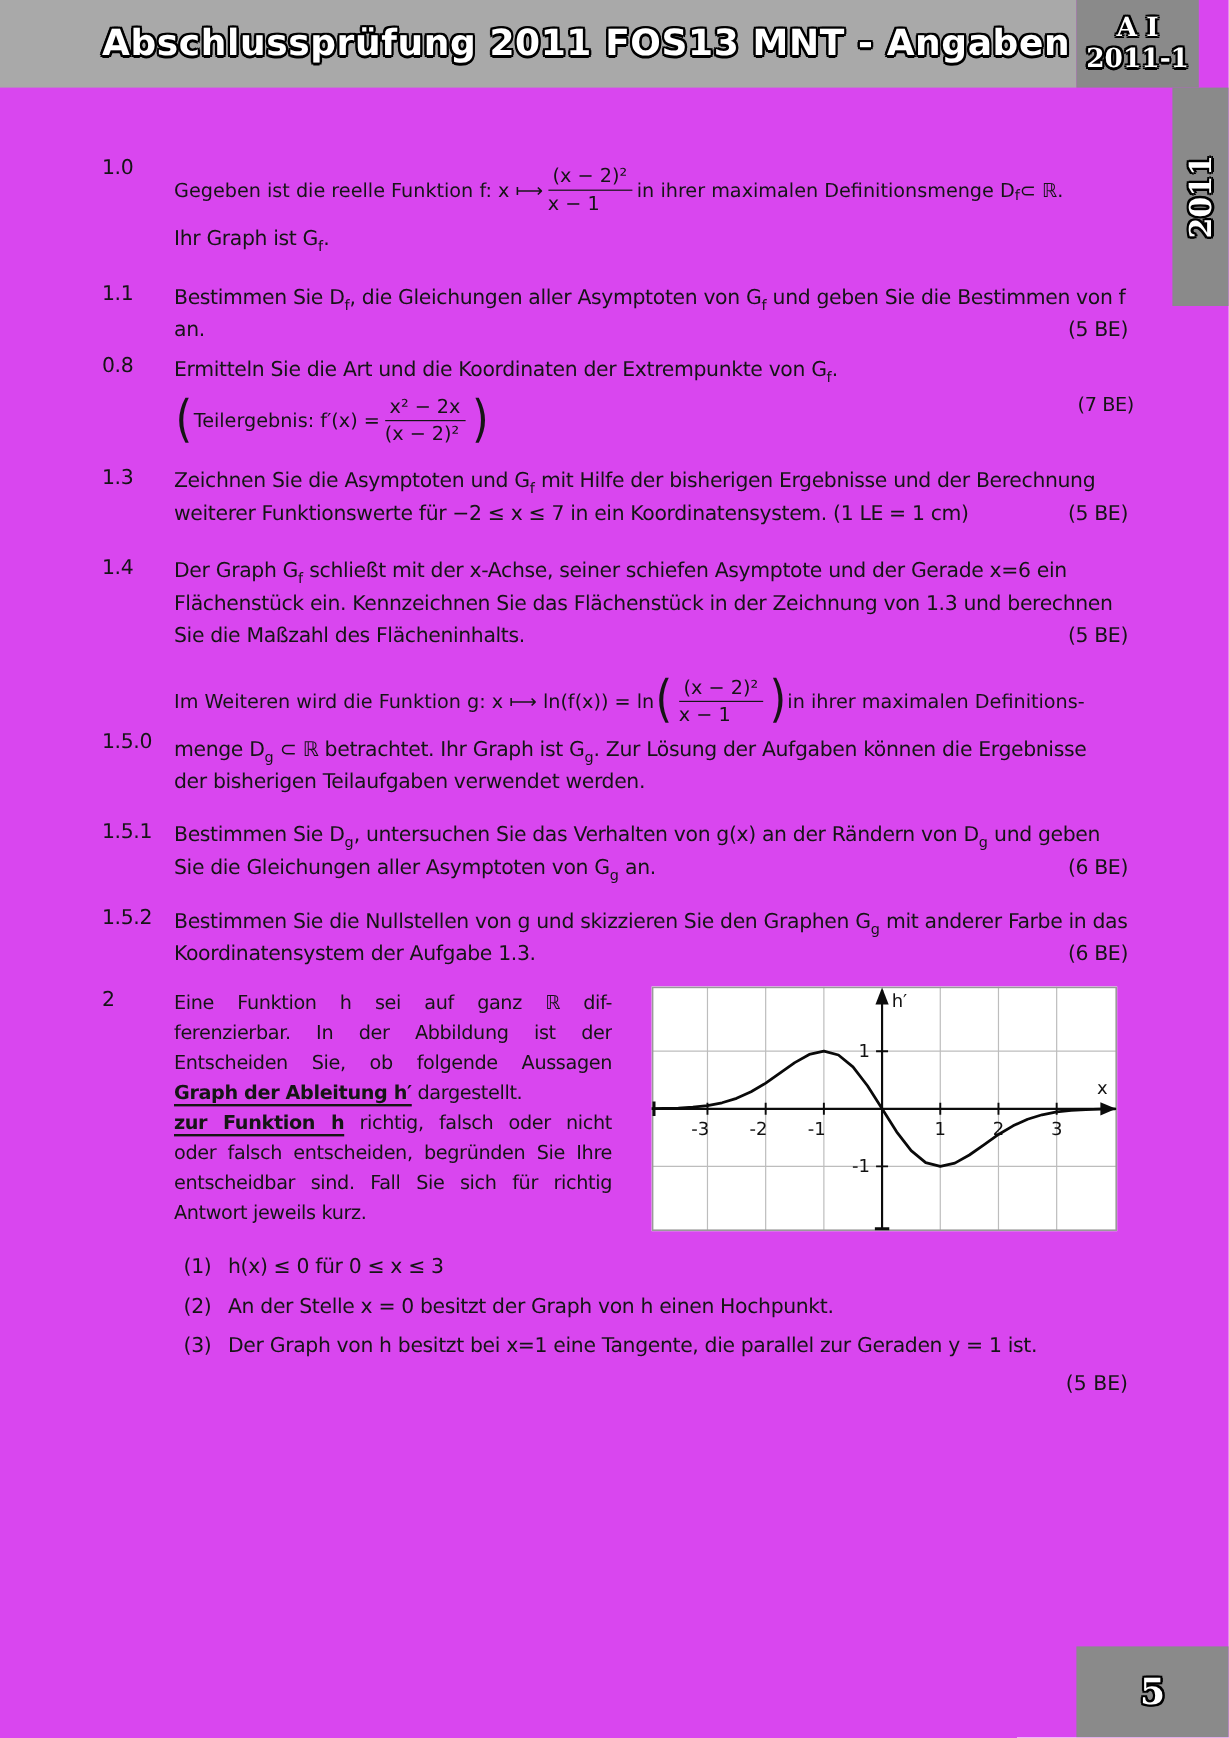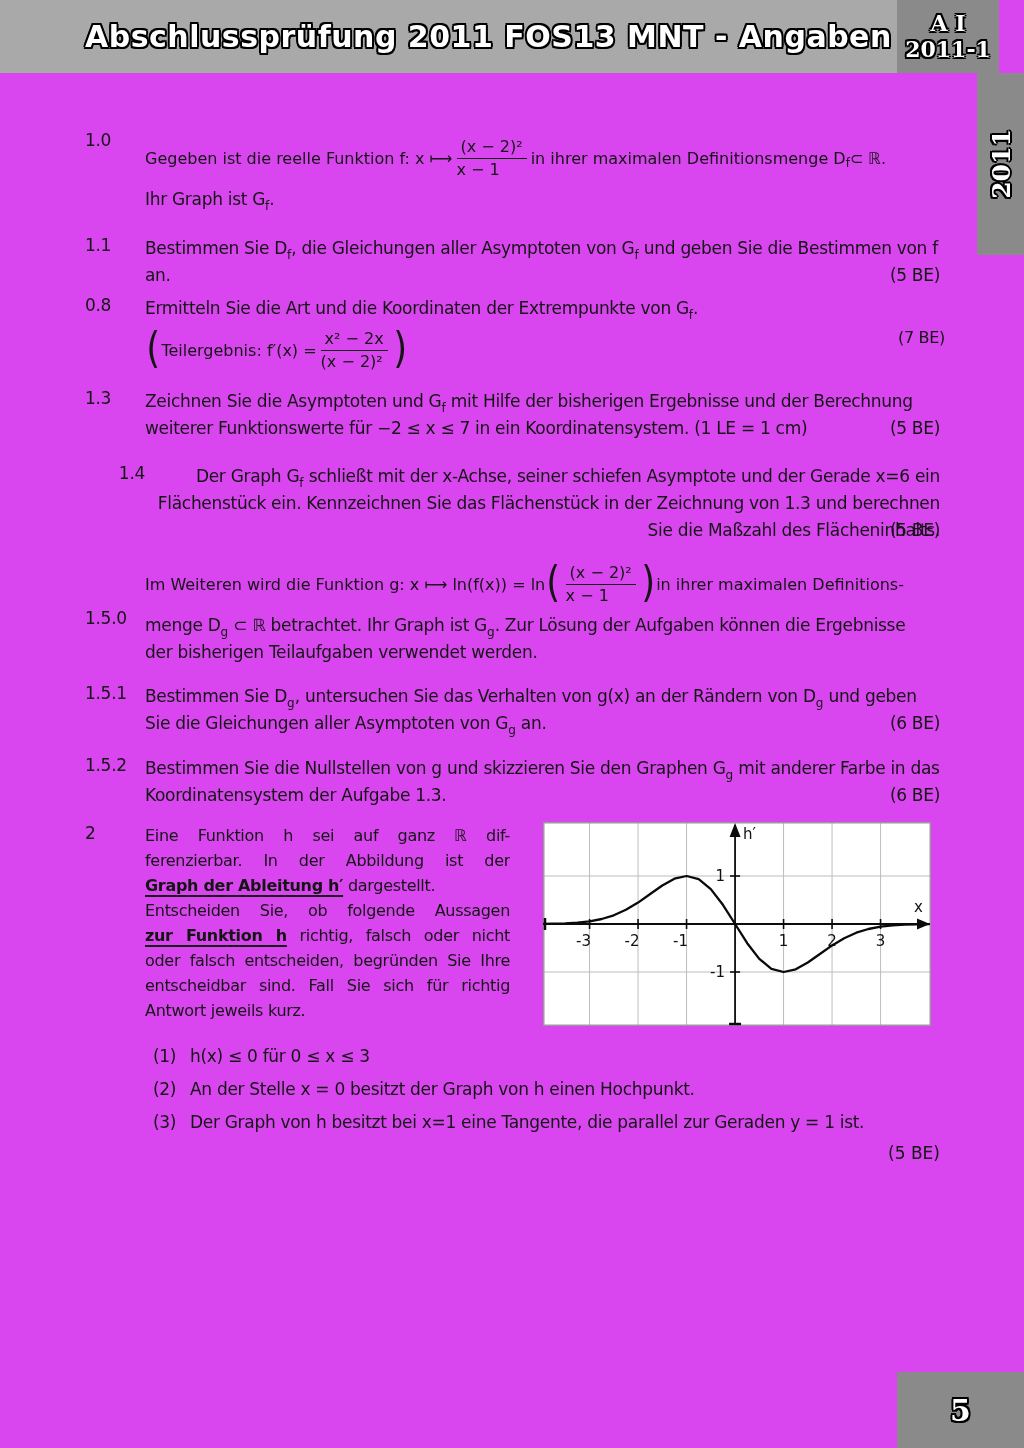--- a/index.html
+++ b/index.html
@@ -110,21 +110,21 @@
           </div>
         </div>
       </div>
       <div class="block" style="top: 388px;">
         <span class="pnum">1.3</span>
         <div class="pbody">
           <div class="line"><span>Zeichnen Sie die Asymptoten und G</span><span class="sub">f</span><span> mit Hilfe der bisherigen Ergebnisse und der Berechnung</span></div>
           <div class="line"><span>weiterer Funktionswerte für −2 ≤ x ≤ 7 in ein Koordinatensystem. (1 LE = 1 cm)</span><span class="pts">(5 BE)</span></div>
         </div>
       </div>
-      <div class="block" style="top: 463px; text-align: right;">
+      <div class="block" style="top: 463px;">
         <span class="pnum">1.4</span>
         <div class="pbody">
           <div class="line"><span>Der Graph G</span><span class="sub">f</span><span> schließt mit der x-Achse, seiner schiefen Asymptote und der Gerade x=6 ein</span></div>
           <div class="line"><span>Flächenstück ein. Kennzeichnen Sie das Flächenstück in der Zeichnung von 1.3 und berechnen</span></div>
           <div class="line"><span>Sie die Maßzahl des Flächeninhalts.</span><span class="pts">(5 BE)</span></div>
         </div>
       </div>
       <div class="block tall" style="top: 556px;">
         <span class="pnum">1.5.0</span>
         <div class="pbody">
@@ -154,22 +154,22 @@
         <div class="pbody">
           <div class="line"><span>Bestimmen Sie die Nullstellen von g und skizzieren Sie den Graphen G</span><span class="sub">g</span><span> mit anderer Farbe in das</span></div>
           <div class="line"><span>Koordinatensystem der Aufgabe 1.3.</span><span class="pts">(6 BE)</span></div>
         </div>
       </div>
       <div class="block" style="top: 823px;">
         <span class="pnum">2</span>
         <div class="pbody">
           <div class="pline just"><span>Eine Funktion h sei auf ganz ℝ dif-</span></div>
           <div class="pline just"><span>ferenzierbar. In der Abbildung ist der</span></div>
+          <div class="pline just"><span>Entscheiden Sie, ob folgende Aussagen</span></div>
           <div class="pline"><span class="bu">Graph der Ableitung h′</span><span> dargestellt.</span></div>
-          <div class="pline just"><span>Entscheiden Sie, ob folgende Aussagen</span></div>
           <div class="pline just"><span class="bu">zur Funktion h</span><span> richtig, falsch oder nicht</span></div>
           <div class="pline just"><span>oder falsch entscheiden, begründen Sie Ihre</span></div>
           <div class="pline just"><span>entscheidbar sind. Fall Sie sich für richtig</span></div>
           <div class="pline"><span>Antwort jeweils kurz.</span></div>
         </div>
       </div>
     </div>
 
   <div id="figwrap">
     <svg id="plot" width="388" height="204" viewBox="0 0 388 204">

